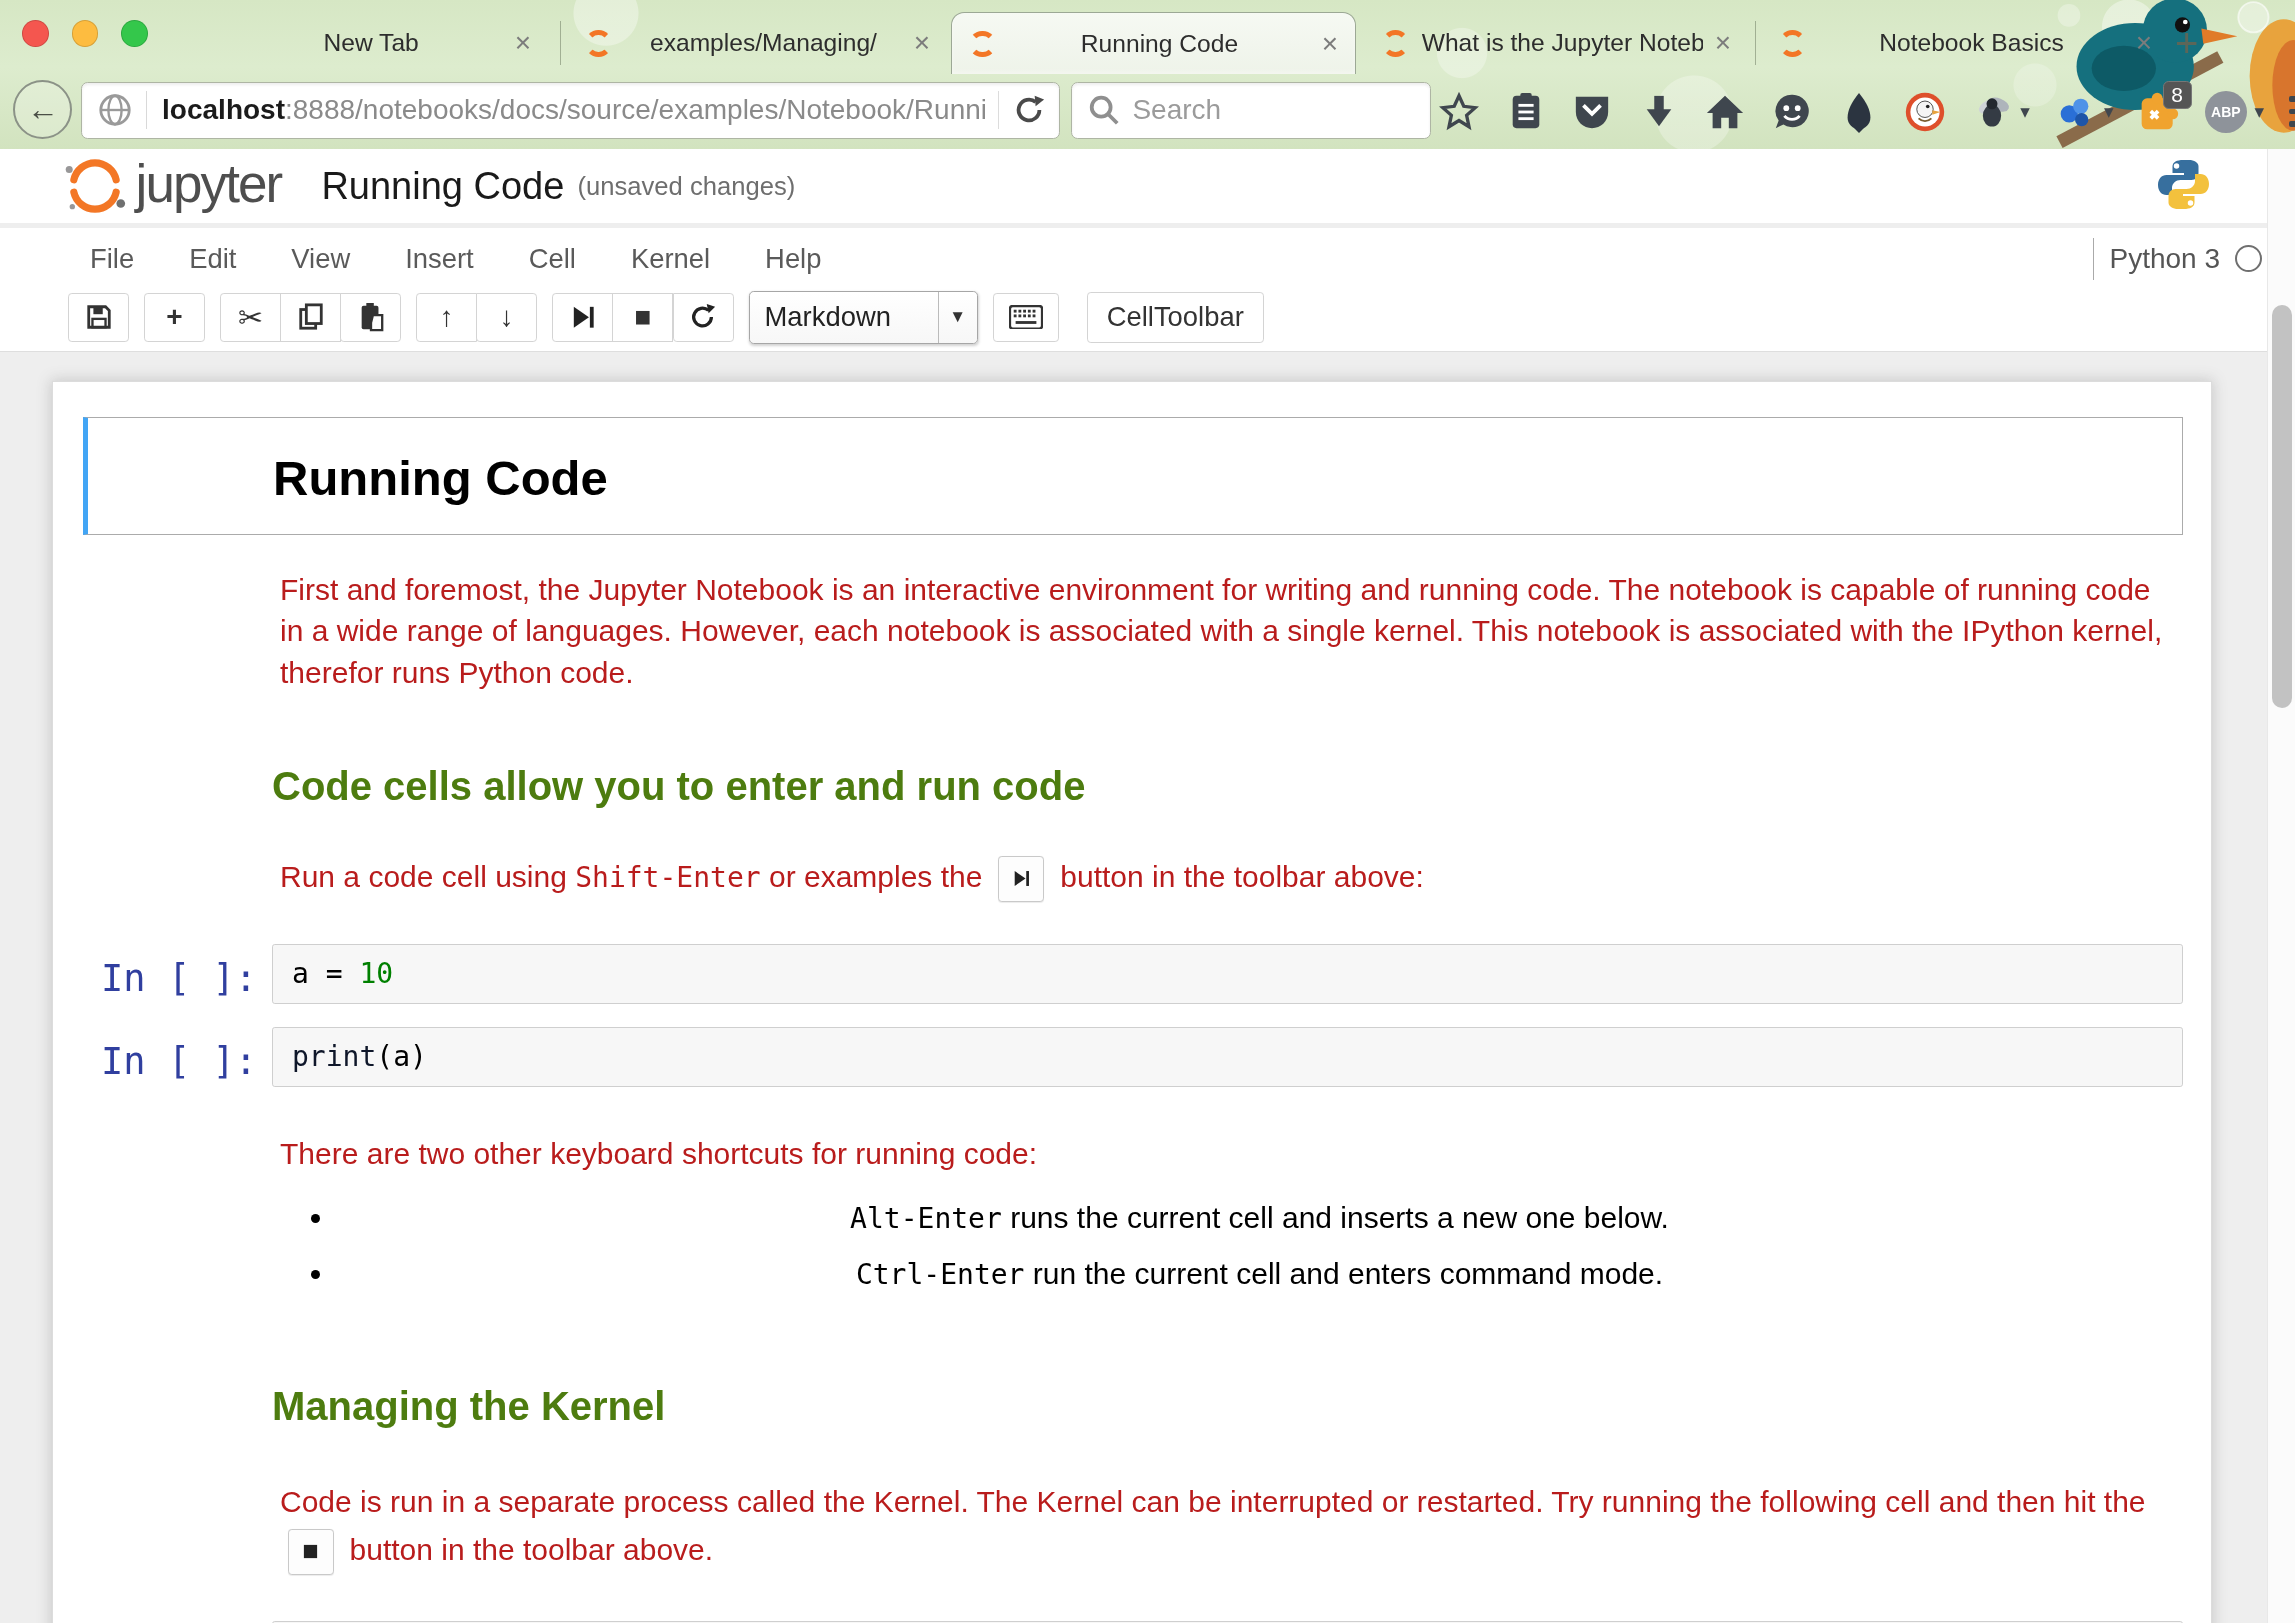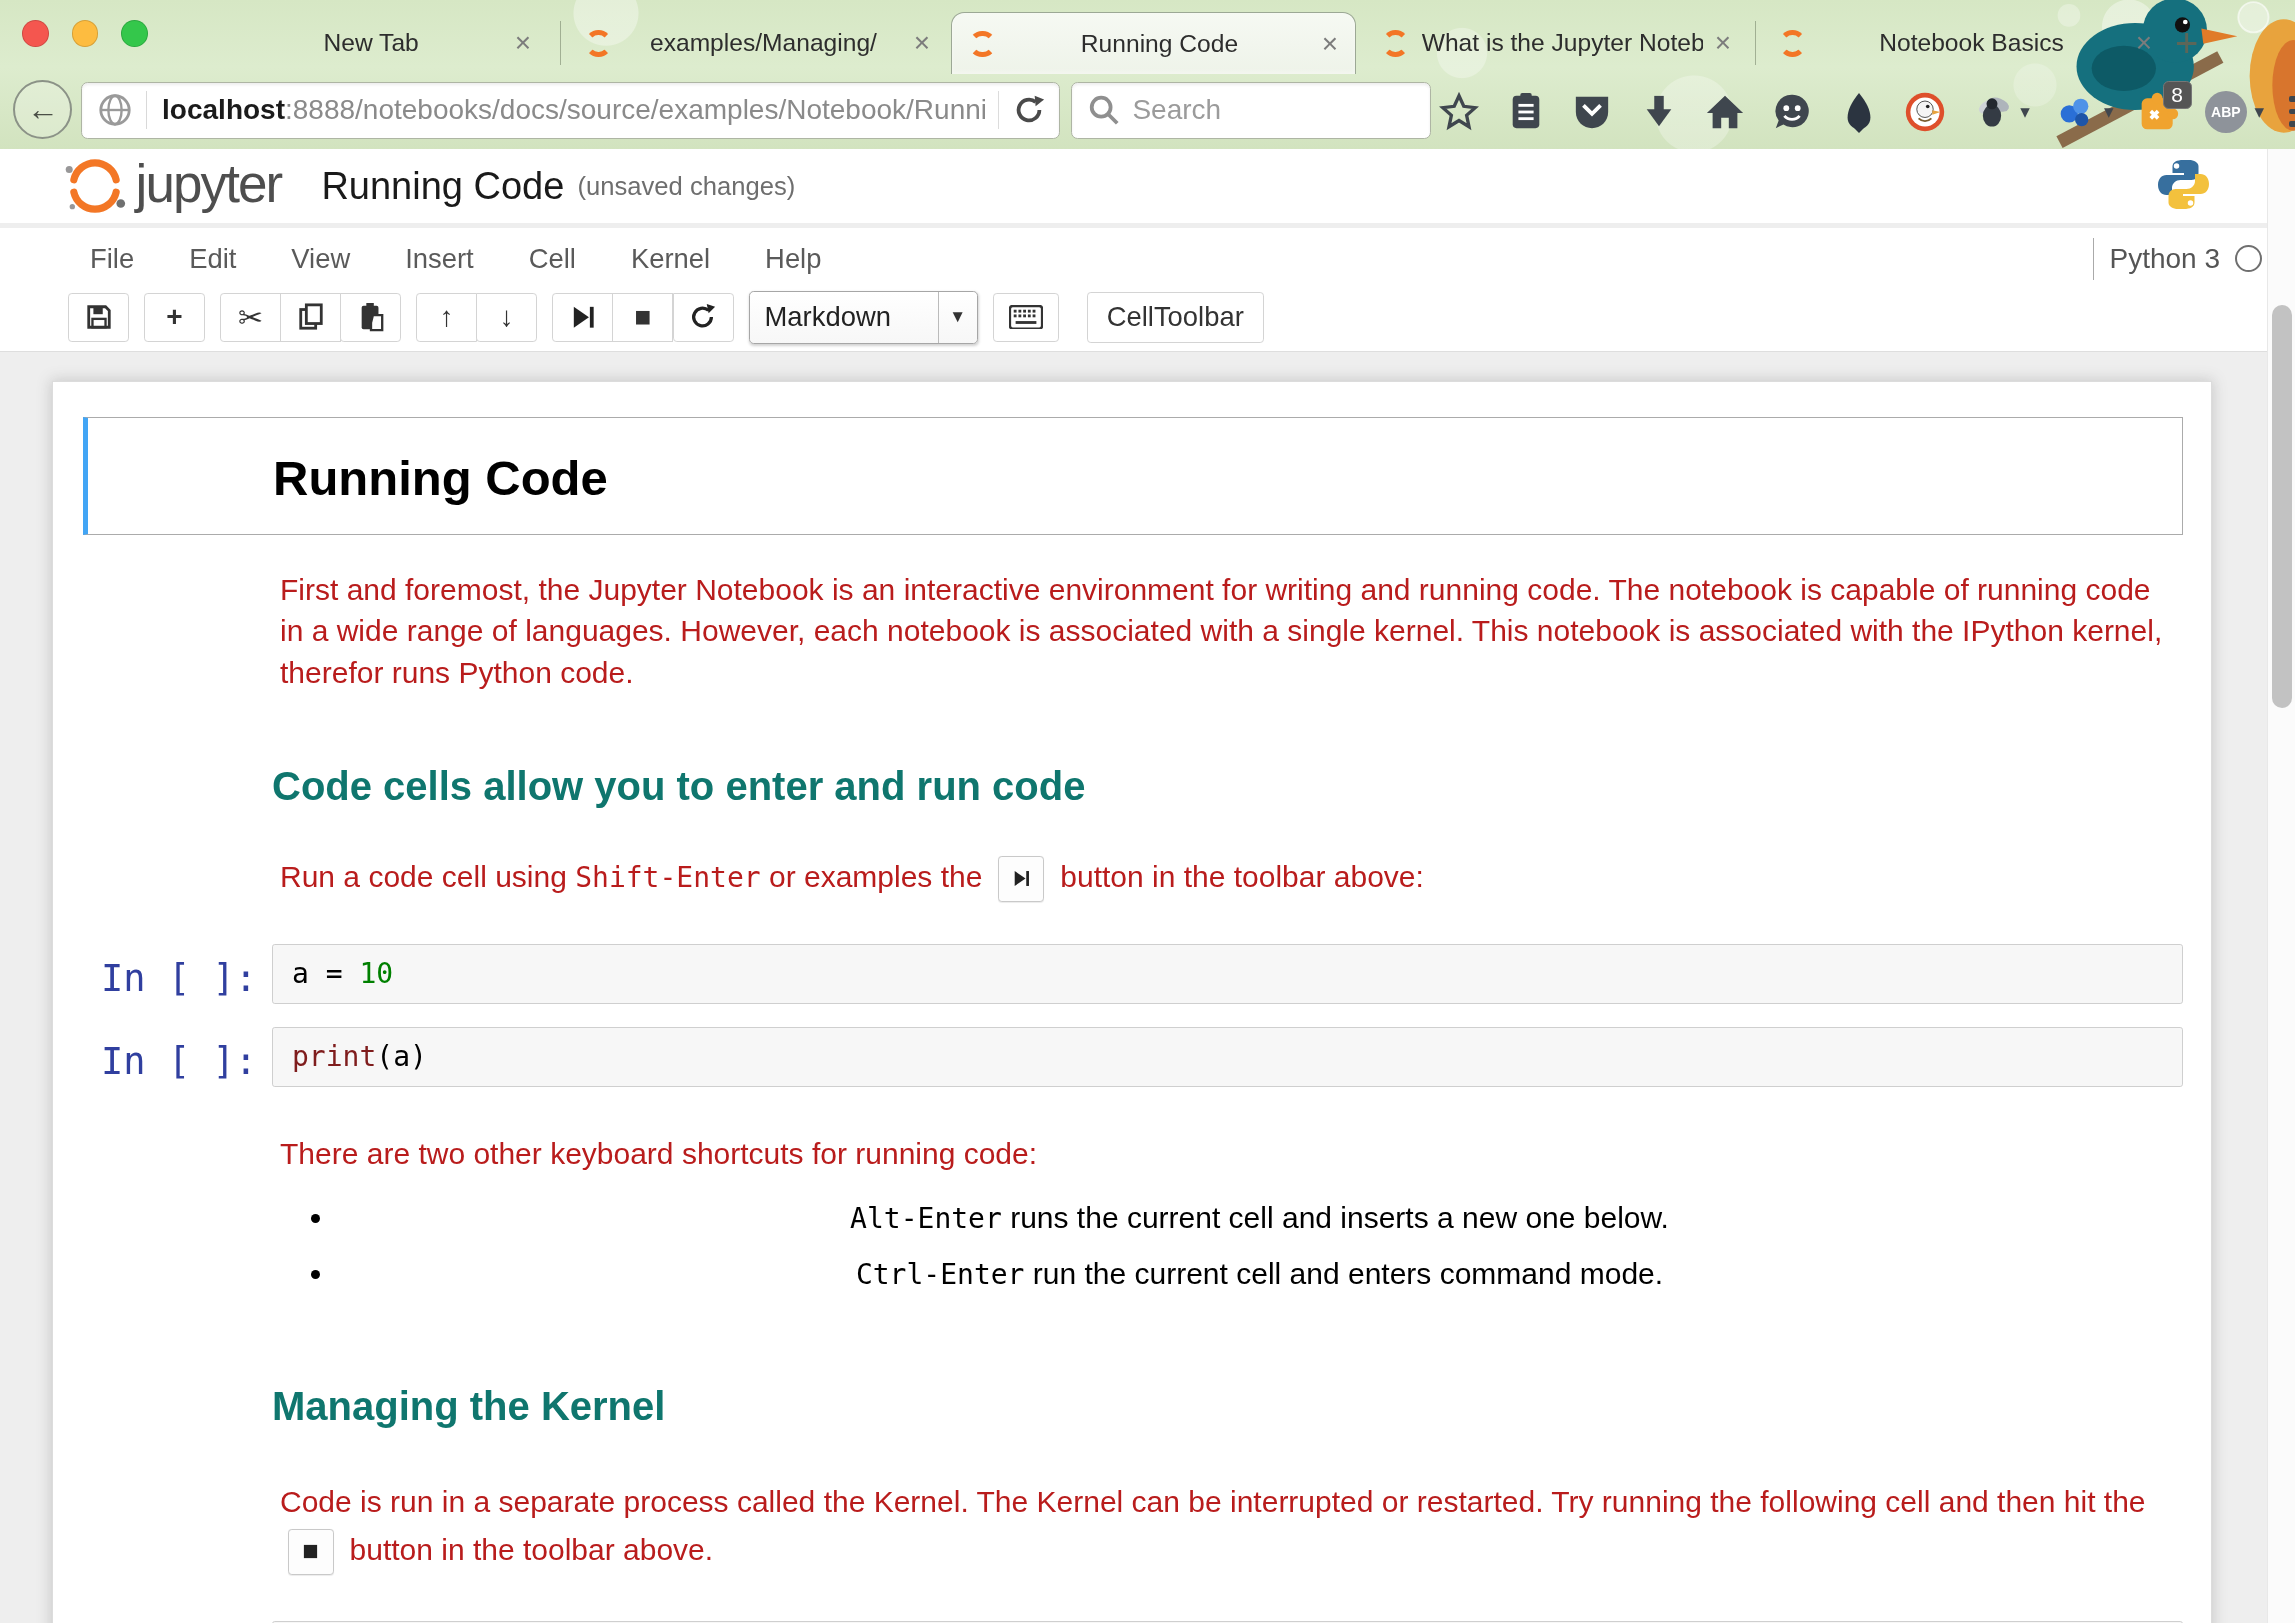--- a/index.html
+++ b/index.html
@@ -81,31 +81,31 @@
   .arrow-glyph{font-weight:bold;font-size:28px;}
 
   
   .page{position:absolute;left:52px;top:381px;width:2160px;height:1325px;background:#fff;box-shadow:0 0 13.2px 0.9px rgba(87,87,87,.25);border:0.9px solid #dcdcdc;box-sizing:border-box;padding-top:35px;}
   .cellrow{display:flex;margin:0 28px 0 30px;}
   .promptcol{width:189px;flex:none;text-align:right;padding-right:15px;box-sizing:border-box;font-family:"DejaVu Sans Mono",monospace;font-size:37px;color:#303f9f;padding-top:13.2px;white-space:pre;}
   .contentcol{flex:1;min-width:0;}
   .mdcell-selected{border:0.9px solid #ababab;border-left:5.7px solid #42a5f5;padding:26.5px 0 23px 0;}
   .mdcell-selected .promptcol{width:185px;}
   h1.nb-h1{font-size:49px;font-weight:bold;color:#000;margin:0;line-height:1.35;}
-  h2.nb-h2{font-size:40px;font-weight:bold;color:#0f766e;margin:0;line-height:1.2;}
+  h2.nb-h2{font-size:40px;font-weight:bold;color:#4d7c0f;margin:0;line-height:1.2;}
   .nb-p{font-size:30px;color:#b91c1c;line-height:1.375;margin:8px;}
   .mono{font-family:"DejaVu Sans Mono",monospace;font-size:28px;}
   .inline-btn{display:inline-flex;width:44px;height:44px;border:0.9px solid #c9c9c9;border-radius:3.8px;background:#fdfdfd;align-items:center;justify-content:center;vertical-align:middle;margin:0 7.6px;box-shadow:0 0.9px 0.9px rgba(0,0,0,.08);}
   .nb-ul{margin:23px 0 0 0;padding-left:64px;text-align:center;}
   .nb-ul li{font-size:30px;color:#000;line-height:1.375;margin-bottom:15px;}
   .codebox{background:#f7f7f7;border:0.9px solid #cfcfcf;border-radius:2.8px;padding:11.4px 19px;font-family:"DejaVu Sans Mono",monospace;font-size:28px;line-height:1.25;color:#000;}
   .tk-plain{color:#000;}
   .tk-num{color:#008000;}
   .tk-kw{color:#008000;font-weight:bold;}
-  .tk-builtin{color:#7f1d1d;}
+  .tk-builtin{color:#0f172a;}
   .mt28{margin-top:26.5px;} .mt36{margin-top:34px;} .mt40{margin-top:38px;} .mt42{margin-top:40px;}
   .mt24{margin-top:23px;} .mt64{margin-top:61px;} .mt76{margin-top:72px;}
 
   
   .scrollbar{position:absolute;right:0;top:149px;bottom:0;width:28px;background:#fbfbfb;border-left:0.9px solid #e8e8e8;}
   .scroll-thumb{position:absolute;left:3.8px;top:156px;width:20px;height:403px;background:#c2c2c2;border-radius:10.4px;}
 </style>
 </head>
 <body>
 

